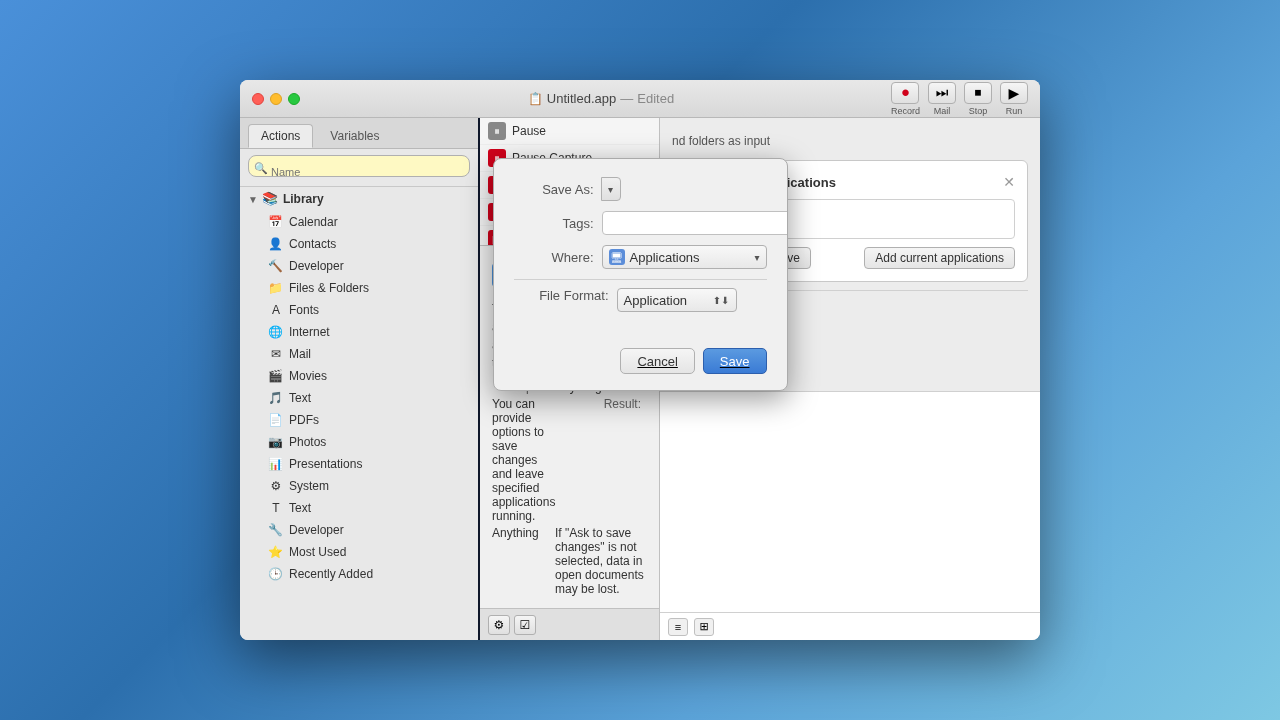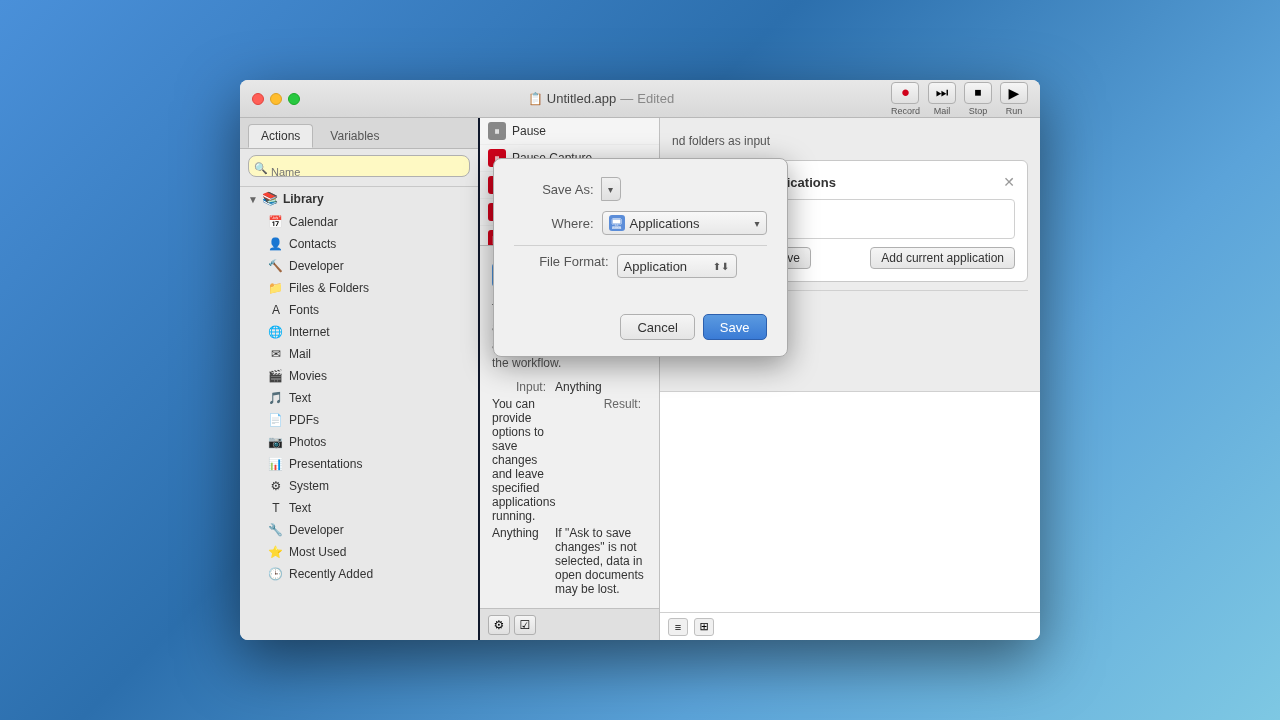--- a/index.html
+++ b/index.html
@@ -613,20 +613,21 @@
       font-size: 10px;
       color: #555;
       margin-left: 4px;
     }
 
     .dialog-buttons {
       display: flex;
       justify-content: flex-end;
       gap: 8px;
       padding: 8px 20px 16px;
+      text-decoration: underline;
     }
 
     .dialog-btn {
       height: 26px;
       padding: 0 16px;
       border-radius: 5px;
       font-size: 13px;
       cursor: pointer;
     }
 
@@ -835,21 +836,21 @@
             <div class="wf-card-title">
               <div style="width:18px;height:18px;background:#4a90d9;border-radius:3px;color:white;font-size:11px;display:flex;align-items:center;justify-content:center;">Q</div>
               <span>Quit All Applications</span>
             </div>
             <span class="wf-card-close">✕</span>
           </div>
           <div style="height:40px; border:1px solid #d0d0d0; border-radius:4px; background:#fff; margin-bottom:8px;"></div>
           <div class="wf-action-buttons">
             <button class="wf-btn">Add...</button>
             <button class="wf-btn">Remove</button>
-            <button class="wf-btn" style="margin-left:auto;">Add current application</button>
+            <button class="wf-btn" style="margin-left:auto;">Add current applications</button>
           </div>
         </div>
 
         <div class="wf-tabs">
           <span class="wf-tab active">Results</span>
           <span class="wf-tab">Options</span>
         </div>
       </div>
 
       <div class="log-area">
@@ -864,20 +865,24 @@
 
   <div class="dialog-overlay">
     <div class="save-dialog">
       <div class="dialog-content">
 
         <div class="dialog-row">
           <label class="dialog-label">Save As:</label>
           <div class="dialog-chevron-btn">▾</div>
         </div>
 
+        <div class="dialog-row">
+          <label class="dialog-label">Tags:</label>
+          <input class="dialog-tags-input" type="text" style="">
+        </div>
 
         <div class="dialog-row">
           <label class="dialog-label">Where:</label>
           <div class="dialog-where-select">
             <div class="where-icon">🖥</div>
             <span class="where-text">Applications</span>
             <span class="where-chevron">▾</span>
           </div>
         </div>
 

